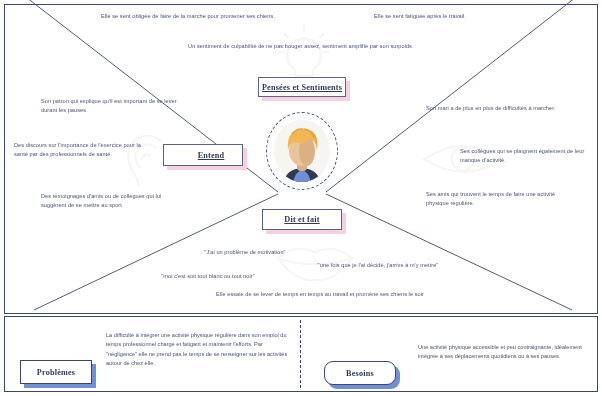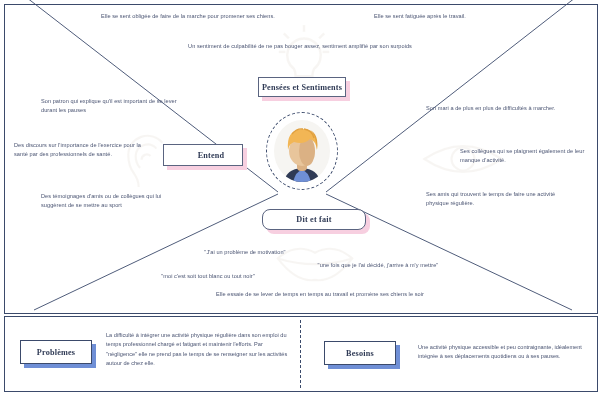--- a/index.html
+++ b/index.html
@@ -43,29 +43,29 @@
     border:1.4px solid #5a6480;
     display:flex;align-items:center;justify-content:center;
     font-family:"Liberation Serif", serif;
     font-size:8.2px;
     font-weight:700;
     color:#2f3a55;
     letter-spacing:.2px;
     white-space:nowrap;
     z-index:6;
   }
-  .qbox.pink{box-shadow:4px 4px 0 0 #f7cfe0;}
-  .qbox.blue{box-shadow:4px 4px 0 0 #6f8fd6; border-color:#3b4a6b;}
+  .qbox.pink{box-shadow:4px 4px 0 0 #f7cfe0;text-decoration:underline;}
+  .qbox.blue{box-shadow:4px 4px 0 0 #6f8fd6; border-color:#3b4a6b;margin-top:20px;}
 
   #box-pensees{left:258px;top:77px;width:88px;height:20px;}
   #box-entend{left:163px;top:144px;width:80px;height:22px;padding-left:16px;}
   #box-voit{left:362px;top:144px;width:80px;height:22px;}
-  #box-dit{left:262px;top:209px;width:104px;height:21px;border-radius:8px;}
+  #box-dit{left:262px;top:209px;width:80px;height:21px;}
   #box-problemes{left:20px;top:340px;width:72px;height:24px;}
-  #box-besoins{left:324px;top:341px;width:72px;height:24px;}
+  #box-besoins{left:324px;top:341px;width:72px;height:24px;border-radius:9px;}
 
   
   #avatar-wrap{
     position:absolute;left:266px;top:112px;width:72px;height:78px;
     z-index:5;
   }
   #avatar-ring{
     position:absolute;left:0;top:0;width:72px;height:78px;
     border:1.3px dashed #3b4a6b;
     border-radius:50%;

